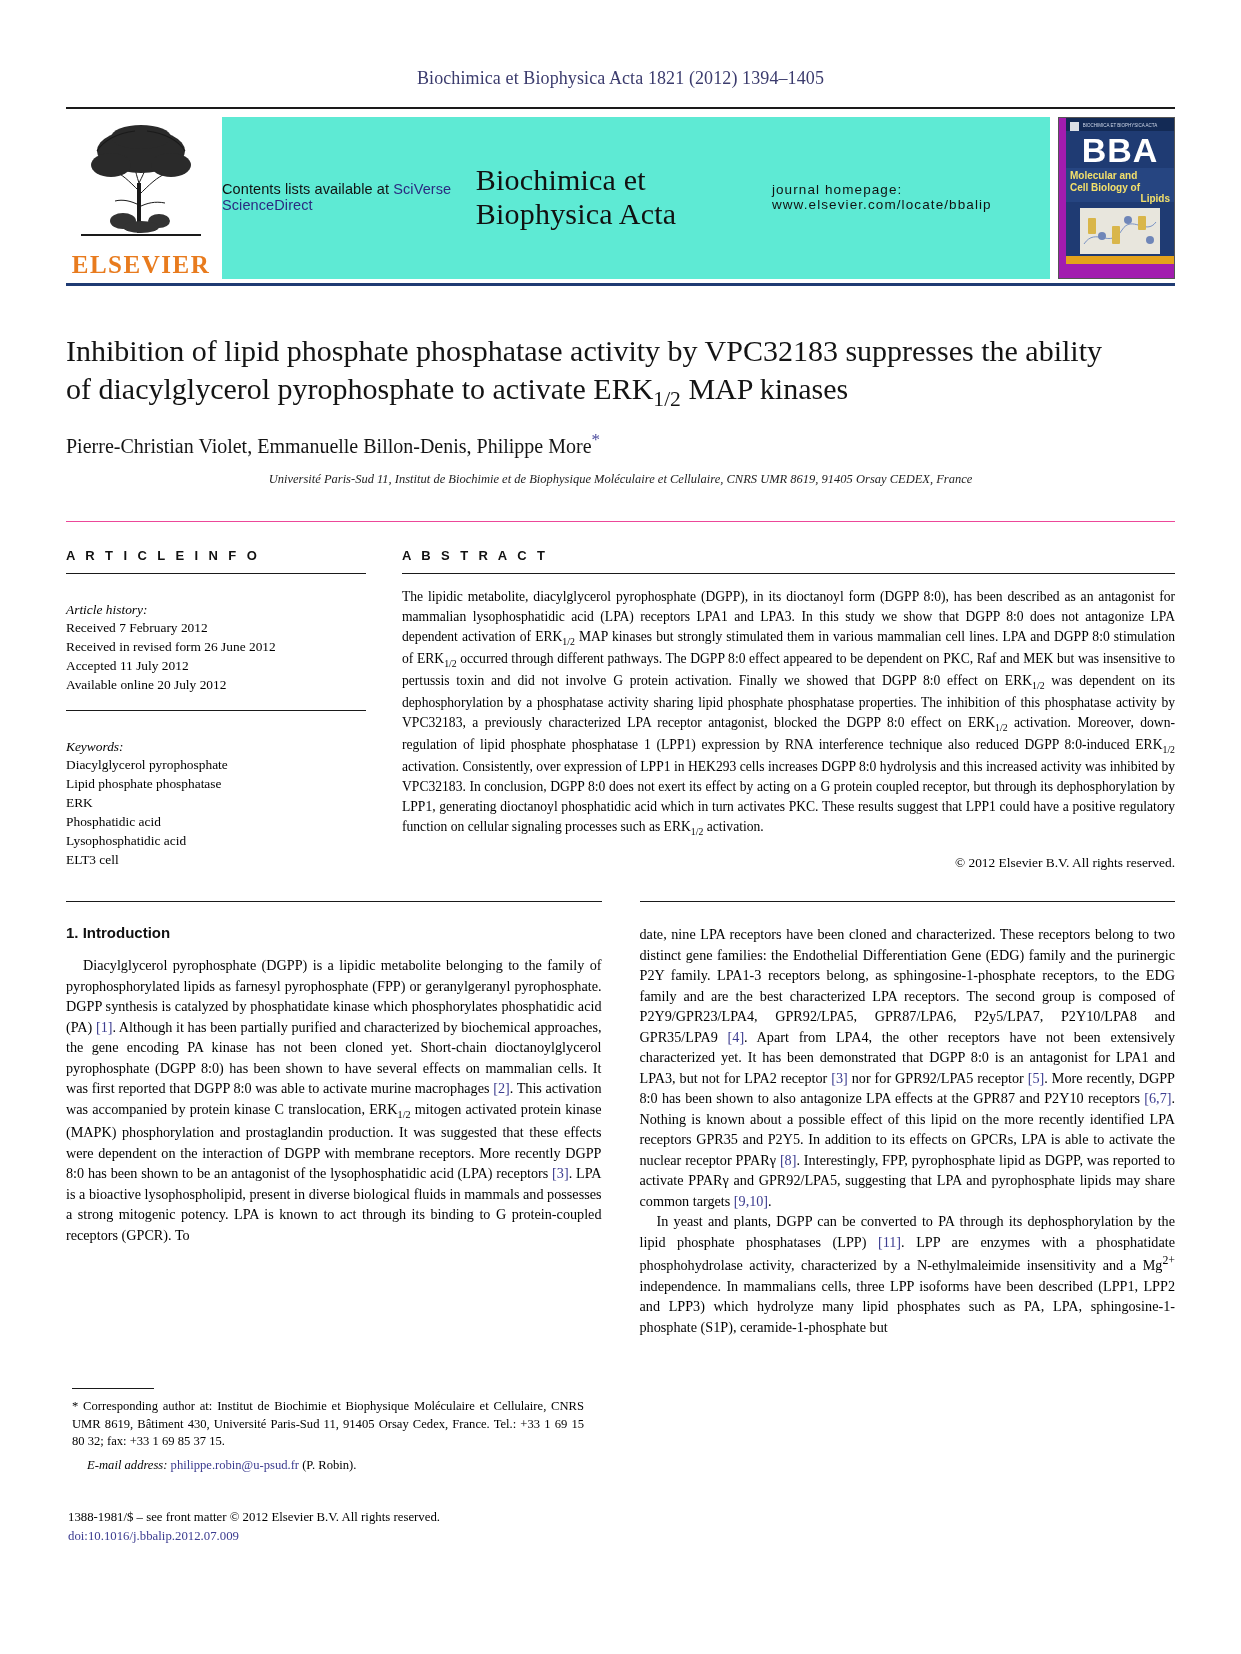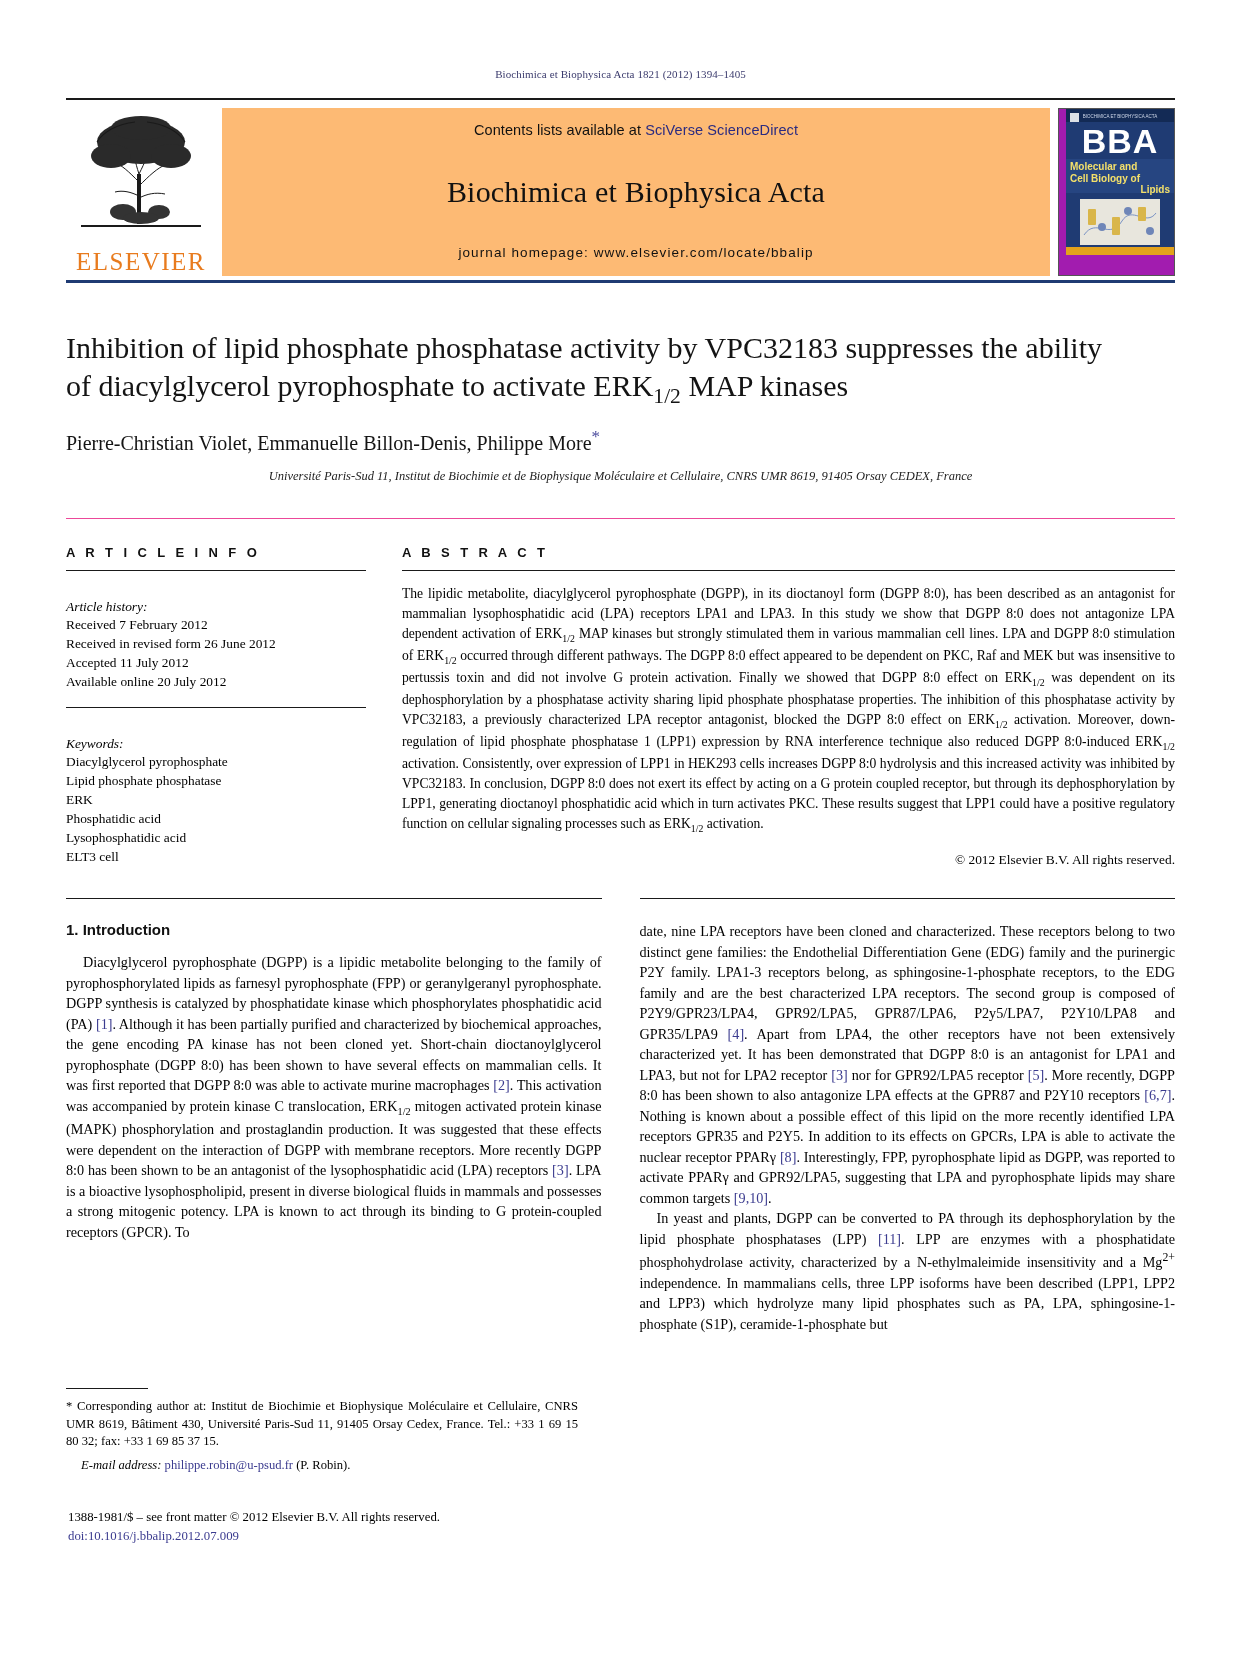--- a/index.html
+++ b/index.html
@@ -18,21 +18,21 @@
   .page {
     position: relative;
     width: 1241px;
     height: 1654px;
     padding: 0;
   }
 
   
   .runninghead {
     text-align: center;
-    font-size: 11px;
+    font-size: 18px;
     color: #3b3b6d;
     padding-top: 68px;
     letter-spacing: .1px;
     font-family: "Liberation Serif", serif;
   }
 
   
   .masthead-wrap {
     margin: 18px 66px 0 66px;
     border-top: 2px solid #1a1a1a;
@@ -49,30 +49,30 @@
     align-items: center;
     justify-content: flex-start;
     padding-top: 4px;
   }
   .tree-svg { display:block; }
   .elsevier-word {
     font-family: "Liberation Serif", serif;
     font-size: 25px;
     letter-spacing: 1.5px;
     color: #e87b1e;
-    font-weight: 400;
-    margin-top: 18px;
+    font-weight: 700;
+    margin-top: 12px;
   }
   .journal-banner {
     flex: 1 1 auto;
-    background: #fdba74;
+    background: #5eead4;
     margin-left: 6px;
     margin-right: 8px;
     display: flex;
-    flex-direction: column;
+    flex-direction: row;
     align-items: center;
     justify-content: space-between;
     padding: 14px 0 16px 0;
     min-height: 128px;
   }
   .contents-line {
     font-size: 14.5px;
     color: #111;
     letter-spacing: .1px;
     font-family: "Liberation Sans", sans-serif;
@@ -189,21 +189,21 @@
     margin: 0;
     hyphens: auto;
   }
   p.body-p + p.body-p { text-indent: 1.2em; }
   .first-indent { text-indent: 1.2em; }
   .ref { color:#3b3b8f; }
 
   
   .footnote-area {
     position: absolute;
-    left: 66px;
+    left: 72px;
     top: 1388px;
     width: 512px;
     font-size: 12.6px;
     line-height: 1.4;
   }
   .fn-rule {
     border-top: 1px solid #1a1a1a;
     width: 82px;
     margin-bottom: 9px;
   }

